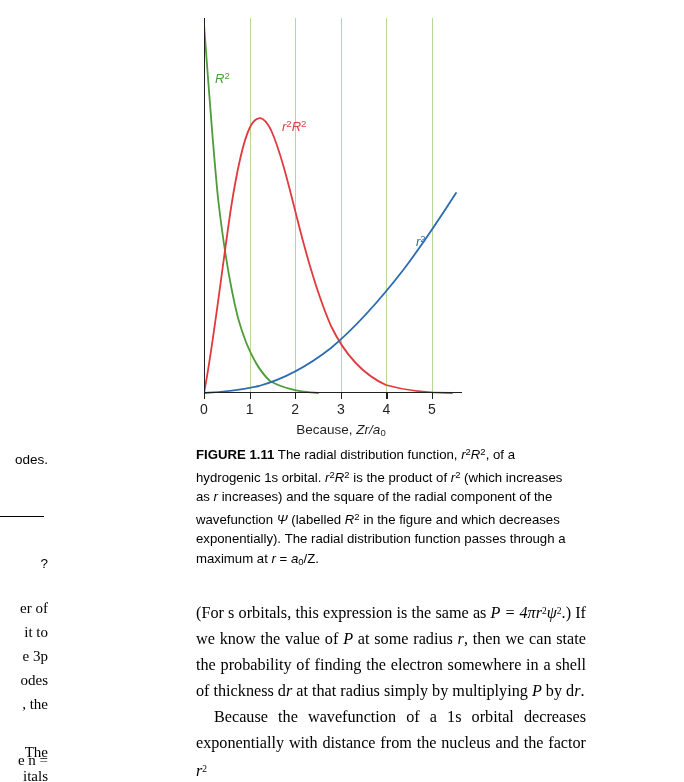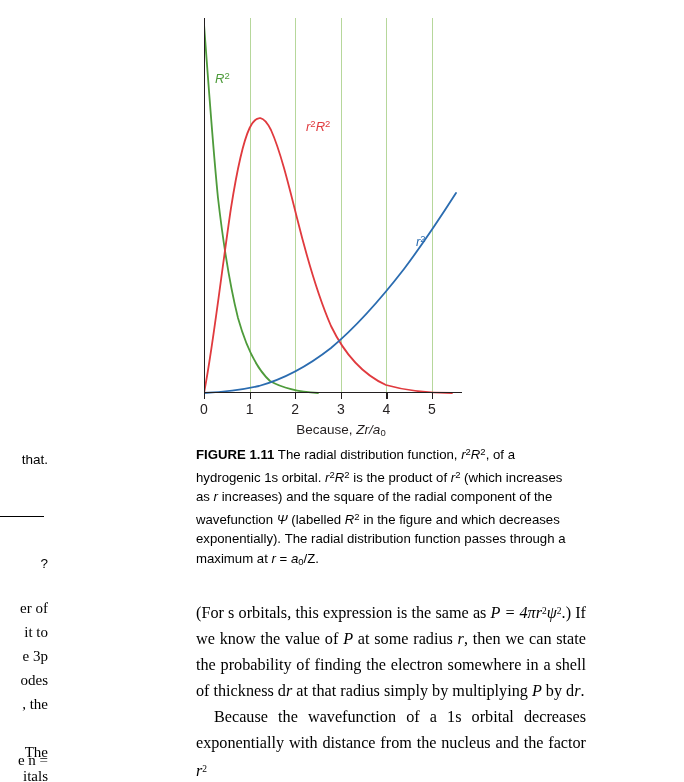--- a/index.html
+++ b/index.html
@@ -123,21 +123,21 @@
   }
 
   .curve-label {
     position: absolute;
     font-family: "Liberation Sans", sans-serif;
     font-size: 13px;
     white-space: nowrap;
   }
   .curve-label i { font-style: italic; }
   #label-R2  { left: 11px;  top: 52px;  color: #4e9b3b; }
-  #label-r2R2{ left: 78px;  top: 100px; color: #e03a3e; margin-left: 24px; }
+  #label-r2R2{ left: 78px;  top: 100px; color: #e03a3e; }
   #label-r2  { left: 212px; top: 215px; color: #2b6cb0; }
 
   #svg-curves {
     position: absolute;
     left: 0;
     top: 0;
   }
 
   
   #caption {
@@ -168,21 +168,21 @@
   }
   #body-text p { margin: 0; }
   #body-text p.indent { text-indent: 18px; }
   #body-text i { font-style: italic; }
   .mathvar { font-family: "Liberation Serif", serif; font-style: italic; }
 </style>
 </head>
 <body>
 
 <div id="left-fragment">
-  <div class="left-line" style="top:452px;">that.</div>
+  <div class="left-line" style="top:452px;">odes.</div>
   <div class="left-line" style="top:556px;">?</div>
   <div class="left-line serif" style="top:600px;">er of</div>
   <div class="left-line serif" style="top:624px;">it to</div>
   <div class="left-line serif" style="top:648px;">e 3p</div>
   <div class="left-line serif" style="top:672px;">odes</div>
   <div class="left-line serif" style="top:696px;">, the</div>
   <div class="left-line serif" style="top:720px;margin-top:32px;">e n =</div>
   <div class="left-line serif" style="top:744px;">The</div>
   <div class="left-line serif" style="top:768px;">itals</div>
   <div id="left-rule"></div>

